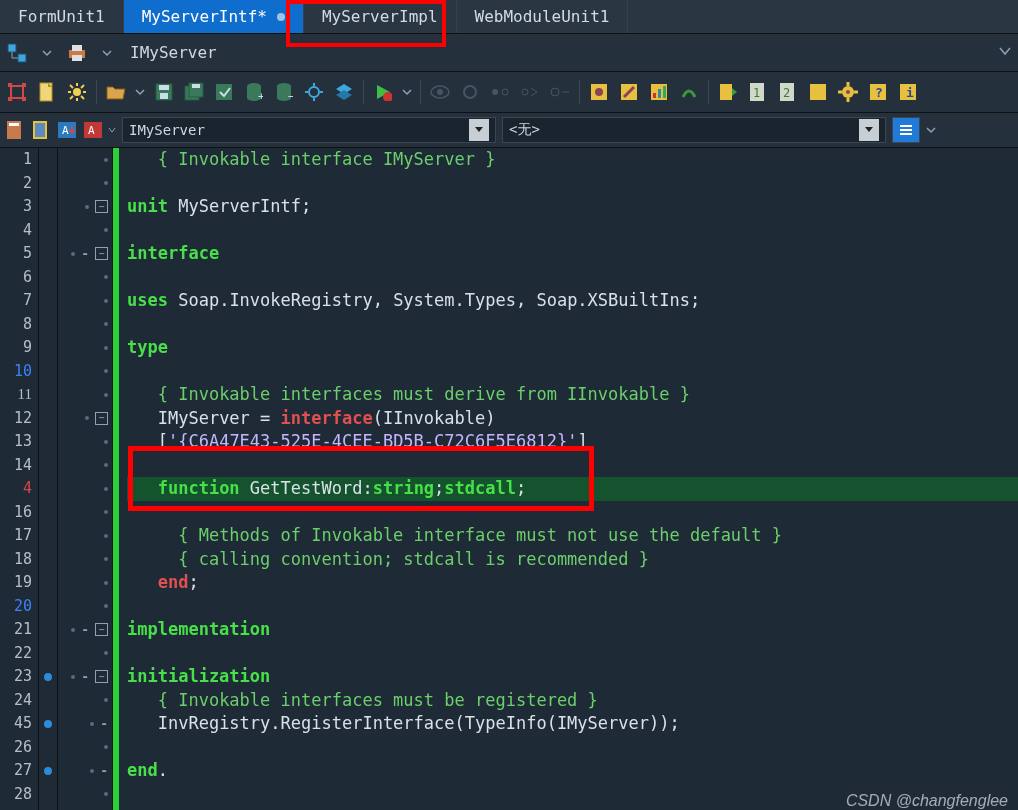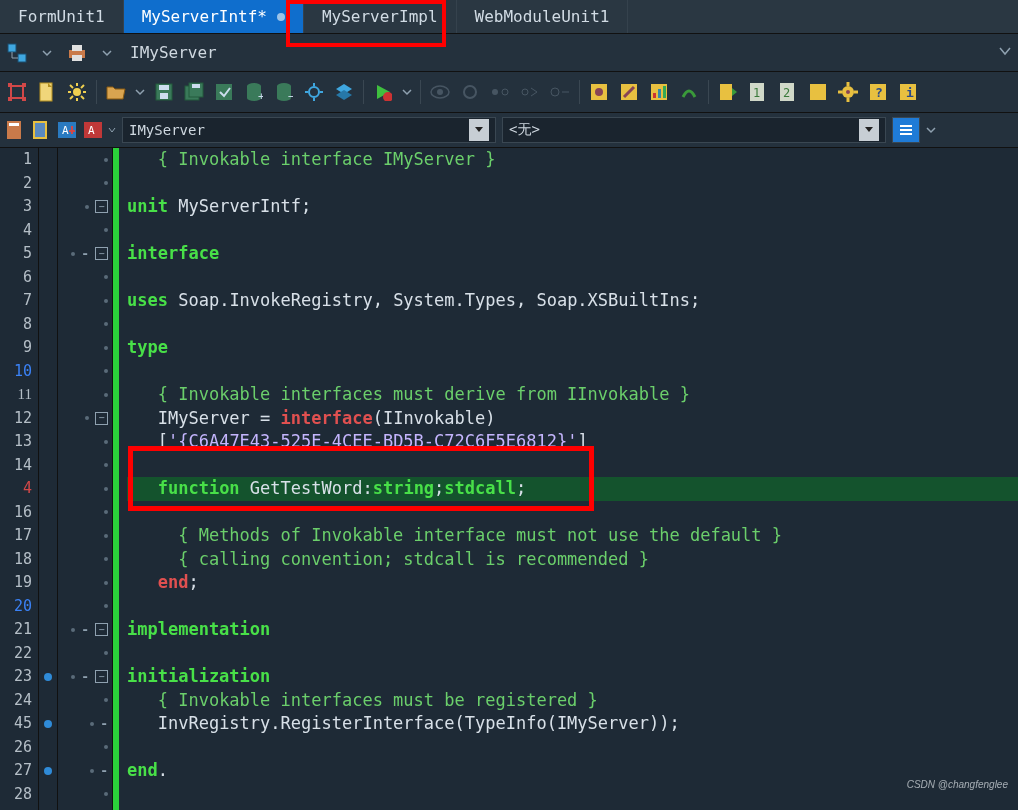--- a/index.html
+++ b/index.html
@@ -50,21 +50,21 @@
   .code{flex:1;padding-left:8px;font-size:17px;line-height:23.5px;white-space:pre;position:relative}
   .codeline{height:23.5px}
   .kw{color:#48e048;font-weight:bold}
   .kw2{color:#e05050;font-weight:bold}
   .cmt{color:#6bcf6b}
   .str{color:#c4b5fd}
   .id{color:#d8e0e8}
   .curline{background:#14532d}
   .red-box{position:absolute;border:5px solid red;left:128px;top:446px;width:456px;height:55px;pointer-events:none;z-index:50}
 
-  .watermark{position:absolute;right:10px;bottom:20px;color:rgba(220,225,230,0.7);font-size:10px;font-family:Arial,sans-serif;font-style:italic}
+  .watermark{position:absolute;right:10px;bottom:0;color:rgba(220,225,230,0.7);font-size:16px;font-family:Arial,sans-serif;font-style:italic}
 </style>
 </head>
 <body>
 
 <div class="tabs" id="tabs">
     <div class="tab">FormUnit1</div>
     <div class="tab active">MyServerIntf*<span class="mod-dot"></span></div>
     <div class="tab">MyServerImpl</div>
     <div class="tab">WebModuleUnit1</div>
   </div>

